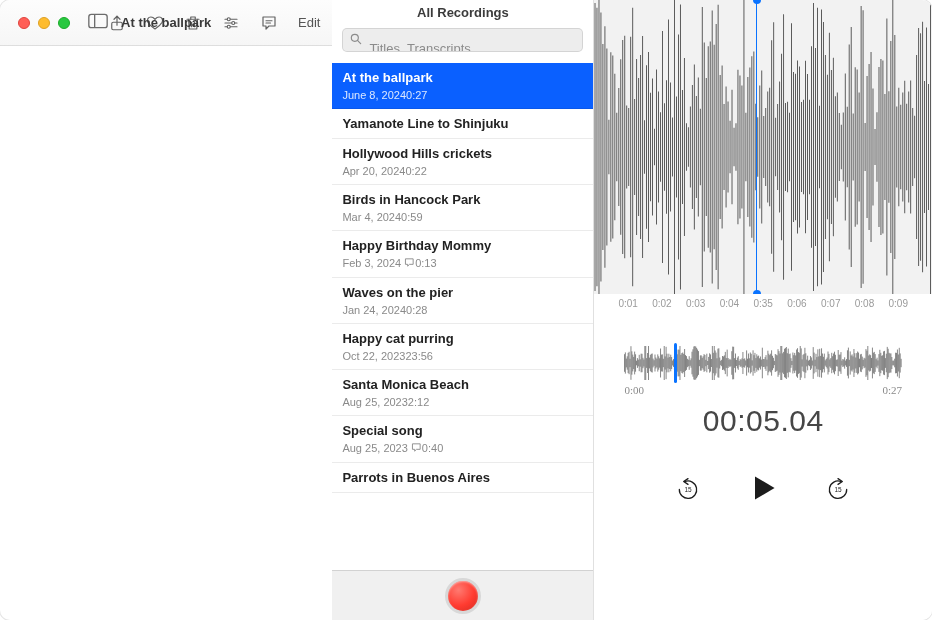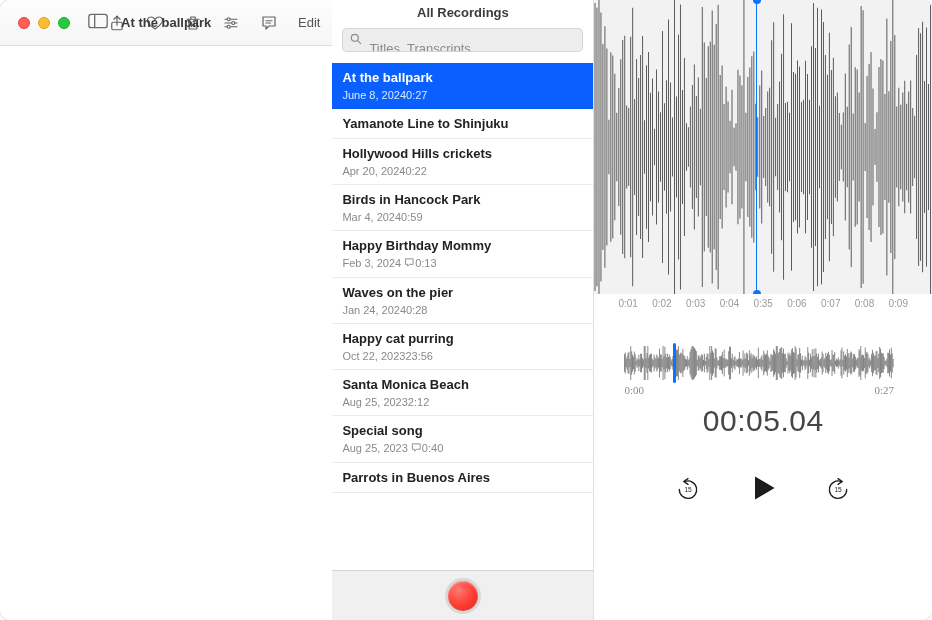--- a/index.html
+++ b/index.html
@@ -132,21 +132,21 @@
   .ruler .tick { position:absolute; transform:translateX(-50%); }
 
   .playhead {
     position:absolute; top:0; bottom:0; width:1px; background:#0a73ff;
   }
   .playhead .knob { position:absolute; left:-3.5px; width:8px; height:8px; border-radius:50%; background:#0a73ff; }
   .playhead .knob.top{ top:-4px;}
   .playhead .knob.bot{ bottom:-4px;}
 
   .overview {
-    margin: 30px 38px 0 30px;
+    margin: 30px 30px 0 30px;
     position:relative;
     height:34px;
     font-family:Liberation Serif, serif;
   }
   .overview .ovlabels{
     display:flex; justify-content:space-between;
     font-size:11px; color:#8a8a8a;
     margin-top:4px;
   }
   .overview .ovwave { position:relative; height:34px; }

